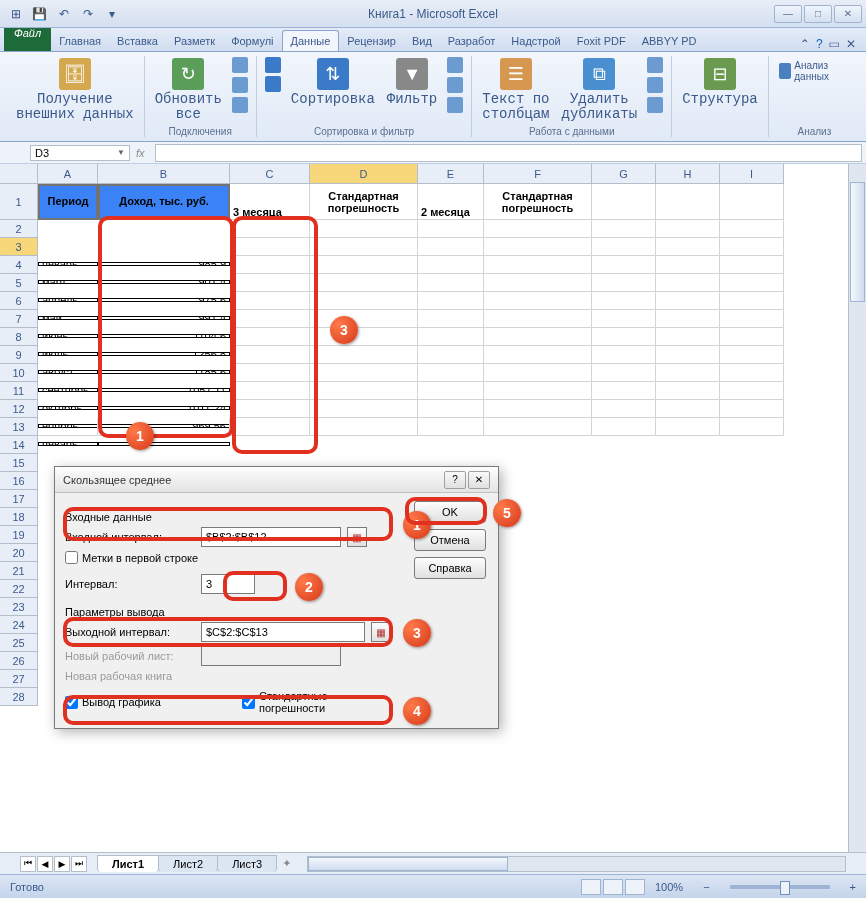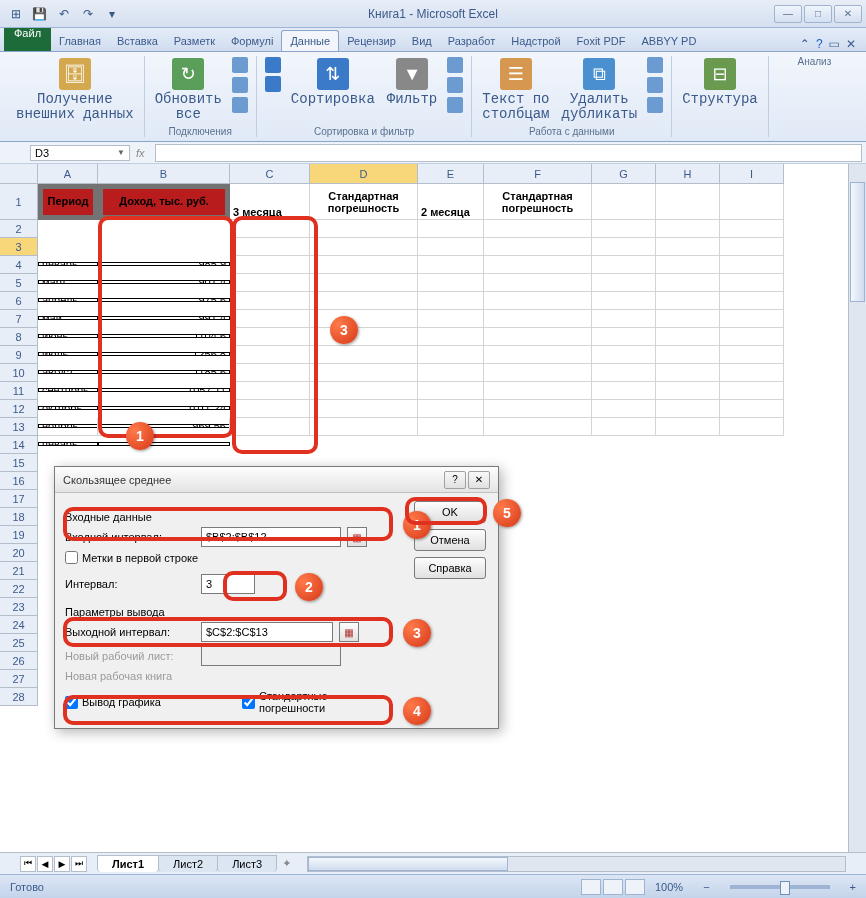--- a/index.html
+++ b/index.html
@@ -8,21 +8,21 @@
 
 .titlebar { height: 28px; background: linear-gradient(#e8eef7, #d4dff0); display: flex; align-items: center; border-bottom: 1px solid #9fb4d4; position: relative; }
 .qat { display: flex; gap: 4px; padding-left: 6px; align-items: center; }
 .qat-btn { width: 20px; height: 20px; display: flex; align-items: center; justify-content: center; font-size: 12px; color: #3b5a8b; }
 .title-text { position: absolute; left: 50%; transform: translateX(-50%); font-size: 12px; color: #3b5a8b; }
 .win-controls { position: absolute; right: 4px; display: flex; gap: 2px; }
 .win-btn { width: 28px; height: 18px; border: 1px solid #a0b4d0; background: linear-gradient(#f0f5fc,#d4dff0); font-size: 10px; display:flex; align-items:center; justify-content:center; color:#5a7090; border-radius: 2px; }
 
 
 .ribbon-tabs { height: 24px; background: linear-gradient(#e4ecf7,#d0ddf0); display: flex; align-items: flex-end; padding-left: 4px; border-bottom: 1px solid #8ba4cc; }
-.file-tab { background: #1e6b3a; color: #fff; padding: 12px 10px; font-size: 11px; border-radius: 2px 2px 0 0; }
+.file-tab { background: #1e6b3a; color: #fff; padding: 12px 10px; font-size: 11px; border-radius: 2px 2px 0 0; font-style: italic; }
 .rtab { padding: 4px 8px; font-size: 11px; color: #3b5a8b; cursor: pointer; }
 .rtab.active { background: #f2f6fc; border: 1px solid #8ba4cc; border-bottom: none; border-radius: 3px 3px 0 0; }
 .help-icons { margin-left: auto; display:flex; gap:6px; padding-right:10px; }
 .help-icons span { font-size: 12px; color:#3b5a8b; }
 
 
 .ribbon-body { height: 90px; background: linear-gradient(#f2f6fc, #e0e9f6); border-bottom: 1px solid #8ba4cc; display: flex; padding: 4px 6px; }
 .rgroup { border-right: 1px solid #c0cee4; padding: 0 6px; display: flex; flex-direction: column; justify-content: space-between; }
 .rgroup-items { display: flex; gap: 4px; align-items: flex-start; }
 .rbtn-large { display: flex; flex-direction: column; align-items: center; gap: 2px; padding: 2px 4px; }
@@ -45,21 +45,21 @@
 .col-headers { position:absolute; left:38px; top:0; height:20px; display:flex; }
 .col-h { border-right:1px solid #b4bec8; border-bottom:1px solid #b4bec8; background:#e8eef7; font-size:11px; color:#3b5a8b; display:flex; align-items:center; justify-content:center; }
 .col-h.sel { background:#f8d77a; }
 .row-headers { position:absolute; left:0; top:20px; width:38px; }
 .row-h { height:18px; border-right:1px solid #b4bec8; border-bottom:1px solid #b4bec8; background:#e8eef7; font-size:11px; color:#3b5a8b; display:flex; align-items:center; justify-content:center; }
 .row-h.sel { background:#f8d77a; }
 .cells { position:absolute; left:38px; top:20px; }
 .row { display:flex; height:18px; }
 .row.h1 { height:36px; }
 .cell { border-right:1px solid #d4d4d4; border-bottom:1px solid #d4d4d4; font-size:11px; padding:1px 3px; display:flex; align-items:center; overflow:hidden; white-space:nowrap; }
-.cell.hcell { background:#b91c1c; font-weight:bold; border:5px solid #737373; justify-content:center; text-align:center; line-height:1.2; white-space:normal; }
+.cell.hcell { background:#3b82f6; font-weight:bold; border:2px solid #737373; justify-content:center; text-align:center; line-height:1.2; white-space:normal; }
 .cell.b { border:1px solid #000;margin-top:42px; }
 .cell.r { justify-content:flex-end; }
 .cell.active { outline: 3px solid #000; outline-offset:-2px; }
 
 
 .wA{width:60px}.wB{width:132px}.wC{width:80px}.wD{width:108px}.wE{width:66px}.wF{width:108px}.wG{width:64px}.wH{width:64px}.wI{width:64px}
 
 
 .hl { position:absolute; border:4px solid #e03020; border-radius:10px; pointer-events:none; }
 .badge { position:absolute; width:28px; height:28px; border-radius:50%; background: radial-gradient(circle at 30% 30%, #ff7a4a, #d63818); color:#fff; font-weight:bold; display:flex; align-items:center; justify-content:center; font-size:14px; box-shadow: 1px 1px 3px rgba(0,0,0,.4); pointer-events:none; }
@@ -237,20 +237,26 @@
   <div class="rgroup">
     <div class="rgroup-items">
       <div class="rbtn-large">
         <div class="ico" style="background:#6a9a50">⊟</div>
         <div class="lbl">Структура</div>
       </div>
     </div>
     <div class="rgroup-label"></div>
   </div>
   <div class="rgroup" style="border-right:none;flex:1">
+    <div class="rgroup-items">
+      <div class="rbtn-small" style="padding:4px">
+        <div class="ico" style="background:#4a80c0"></div>
+        <span>Анализ данных</span>
+      </div>
+    </div>
     <div class="rgroup-label">Анализ</div>
   </div>
 </div>
 
 <div class="fbar">
   <div class="namebox">
     <span>D3</span>
       <span class="dd">▼</span>
   </div>
   <div class="fx-buttons">
@@ -482,21 +488,21 @@
       <label>Метки в первой строке</label>
     </div>
     <div class="dlg-row" style="margin-top:10px">
       <label>Интервал:</label>
       <input type="text" style="width: 54px;" value="3">
     </div>
 
     <div class="dlg-section" style="margin-top:12px">Параметры вывода</div>
     <div class="dlg-row">
       <label>Выходной интервал:</label>
-      <input type="text" style="width: 132px;" value="$C$2:$C$13">
+      <input type="text" style="width: 164px;" value="$C$2:$C$13">
       <span class="ref-btn"></span>
     </div>
     <div class="dlg-row">
       <label class="dlg-disabled">Новый рабочий лист:</label>
       <input type="text" style="width: 140px;" disabled="">
     </div>
     <div class="dlg-row">
       <label class="dlg-disabled">Новая рабочая книга</label>
     </div>
     <div class="dlg-row" style="gap:30px;margin-top:8px">

